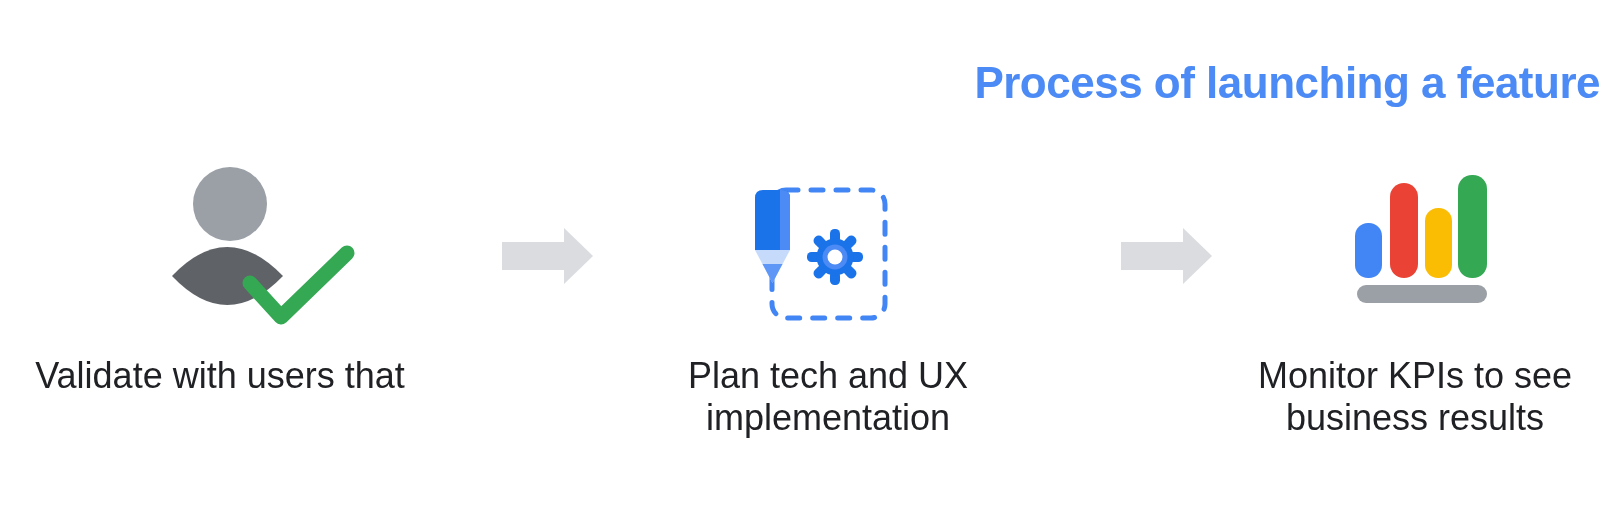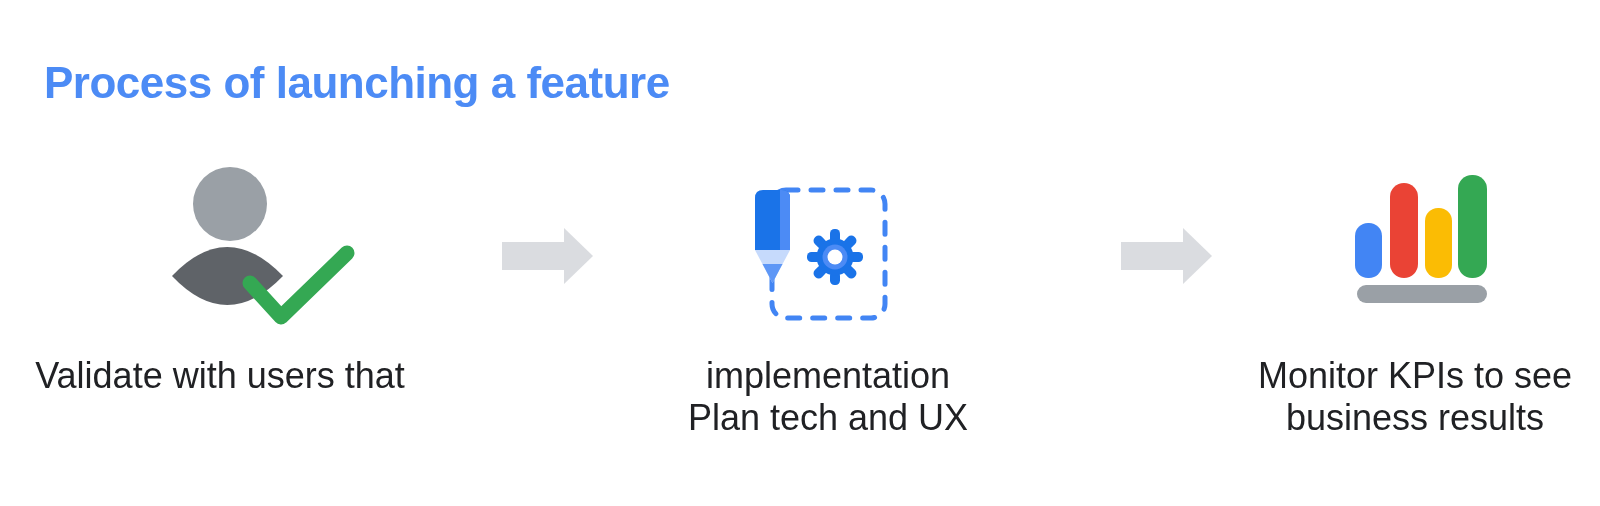--- a/index.html
+++ b/index.html
@@ -13,21 +13,21 @@
     background: #ffffff;
     overflow: hidden;
   }
 
   .title {
     position: absolute;
     top: 58px;
     left: 0;
     width: 1600px;
     padding-left: 44px;
-    text-align: left;
+    text-align: right;
     font-size: 44px;
     font-weight: bold;
     letter-spacing: -0.5px;
     color: #4C8BF5;
   }
 
   .icon { position: absolute; }
   .icon-1 { left: 150px; top: 150px; }
   .icon-2 { left: 740px; top: 160px; }
   .icon-3 { left: 1320px; top: 150px; }
@@ -107,22 +107,22 @@
     <rect x="105" y="58" width="27" height="70" rx="13" fill="#FBBC04"></rect>
     <rect x="138" y="25" width="29" height="103" rx="14" fill="#34A853"></rect>
     <rect x="37" y="135" width="130" height="18" rx="9" fill="#9AA0A6"></rect>
   </svg>
 
   <div class="caption cap-1">
     <span class="line">Validate with users that</span>
   </div>
 
   <div class="caption cap-2">
+    <span class="line">Plan tech and UX</span>
     <span class="line">implementation</span>
-    <span class="line">Plan tech and UX</span>
   </div>
 
   <div class="caption cap-3">
     <span class="line">Monitor KPIs to see</span>
     <span class="line">business results</span>
   </div>
 
 </div>
 
 </body></html>

